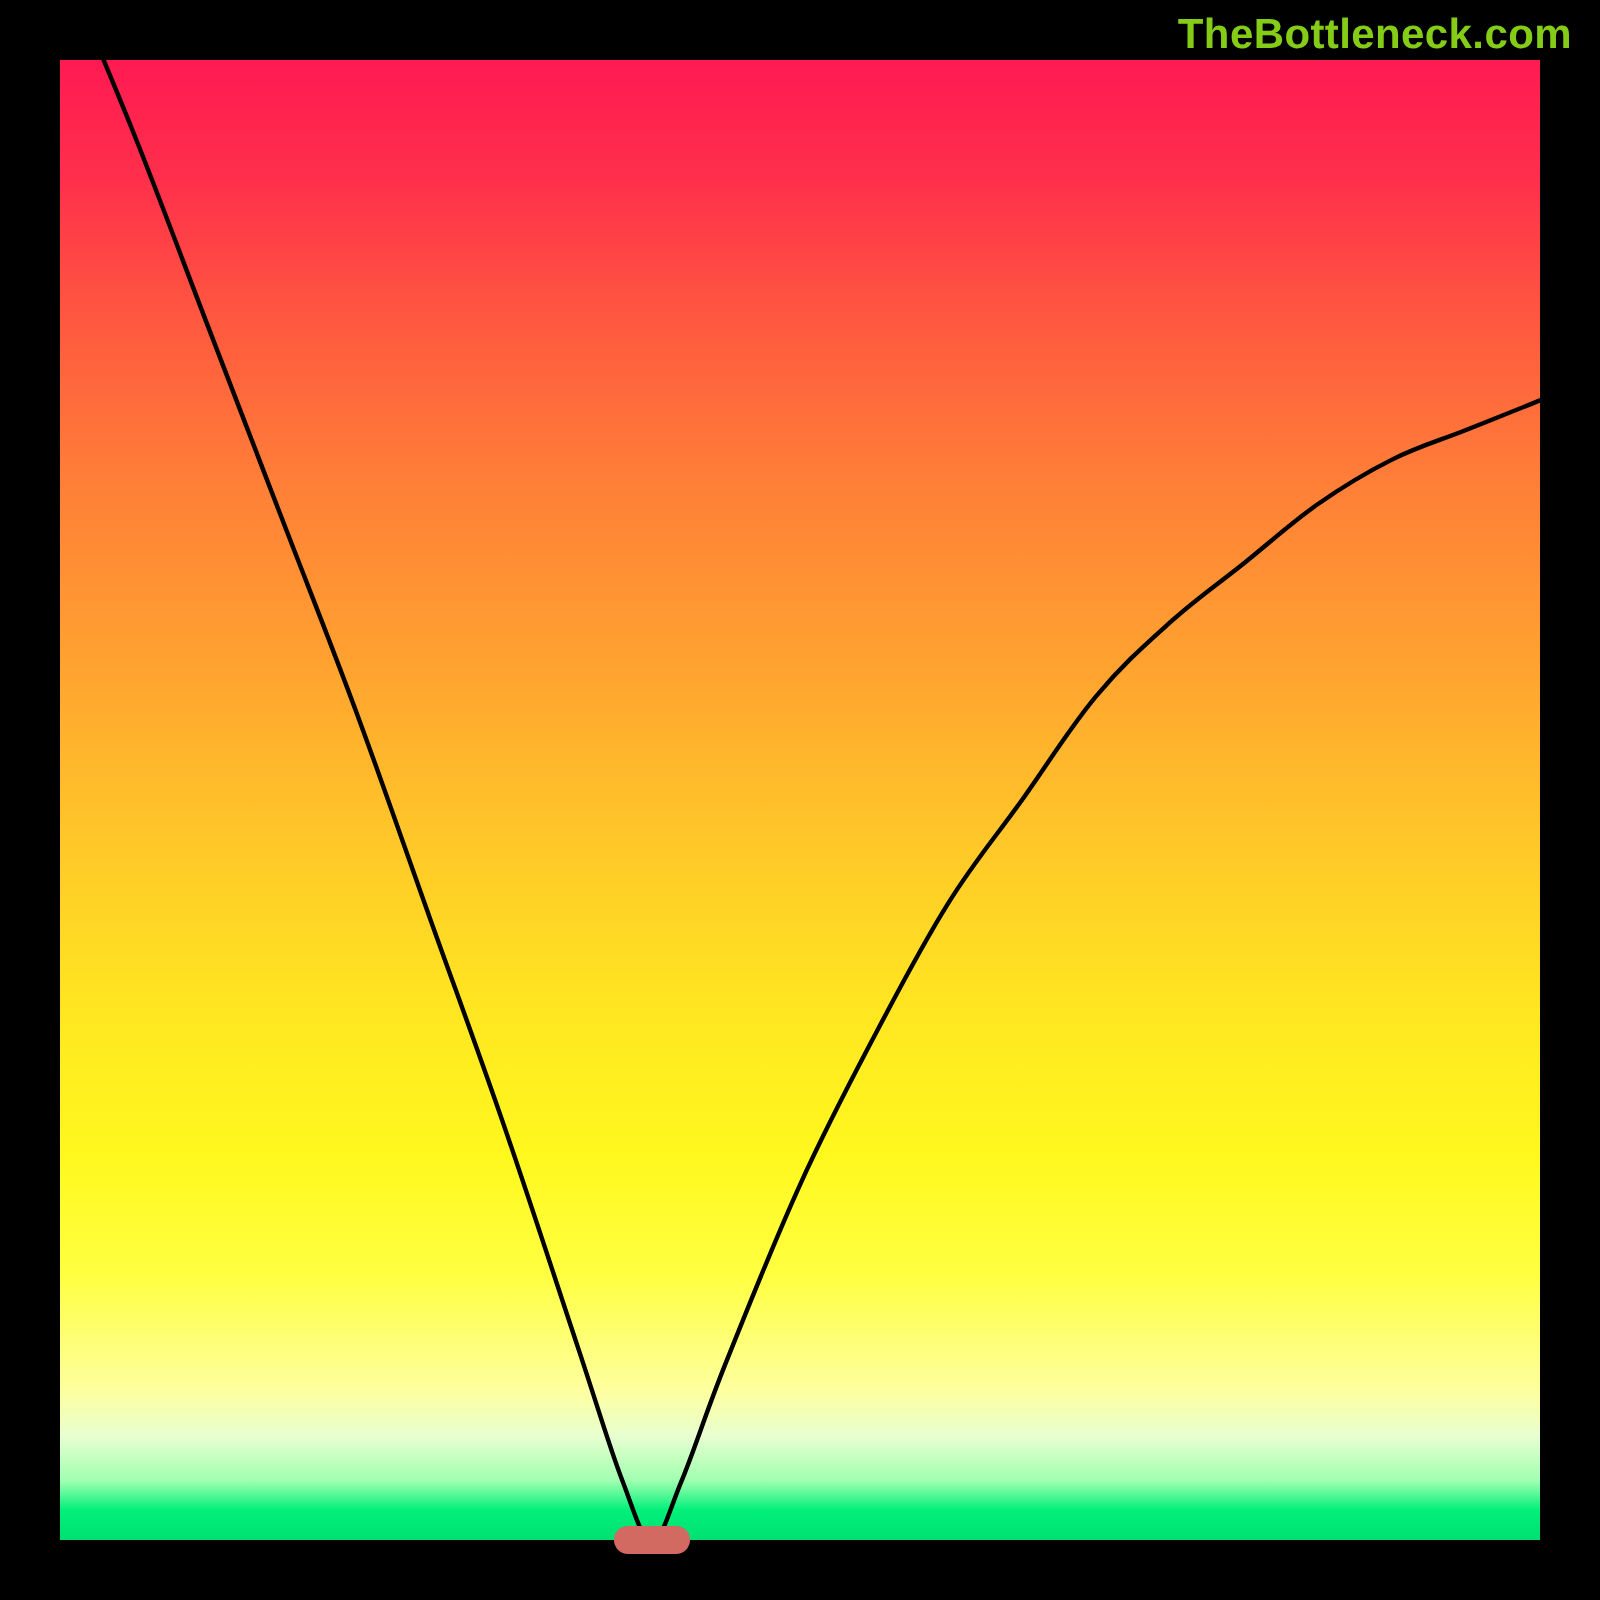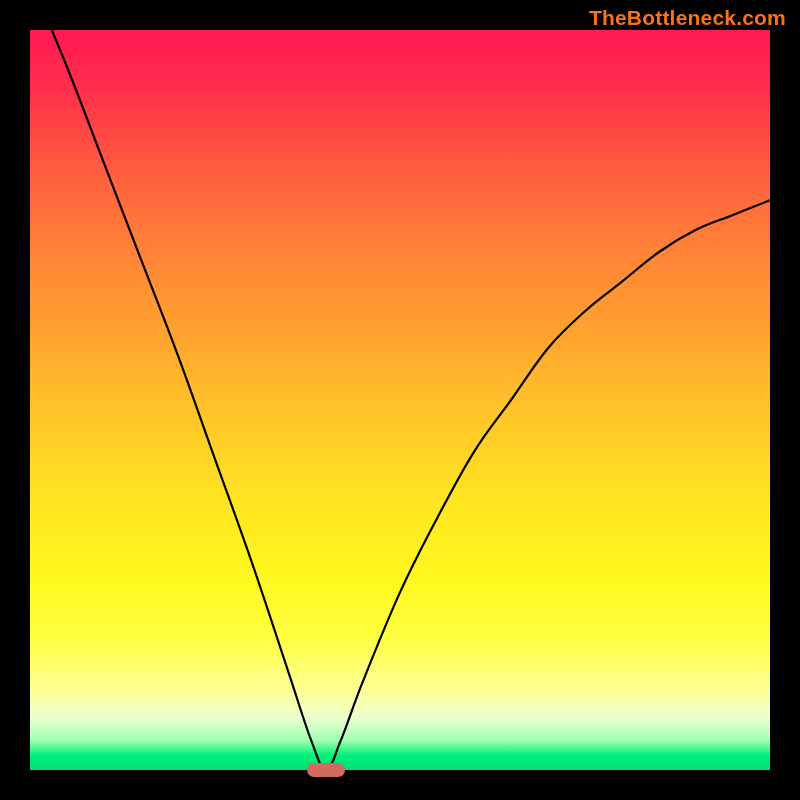--- a/index.html
+++ b/index.html
@@ -60,21 +60,21 @@
     border-radius: 7px;
     transform: translate(-50%, -50%);
   }
   .watermark {
     position: absolute;
     top: 6px;
     right: 14px;
     font-family: Arial, Helvetica, sans-serif;
     font-size: 21px;
     font-weight: 600;
-    color: #f97316;
+    color: #84cc16;
     letter-spacing: 0.2px;
   }
 </style>
 </head>
 <body>
 
 <div class="chart-container">
   <div class="watermark">TheBottleneck.com</div>
 
   <div class="plot-area">

